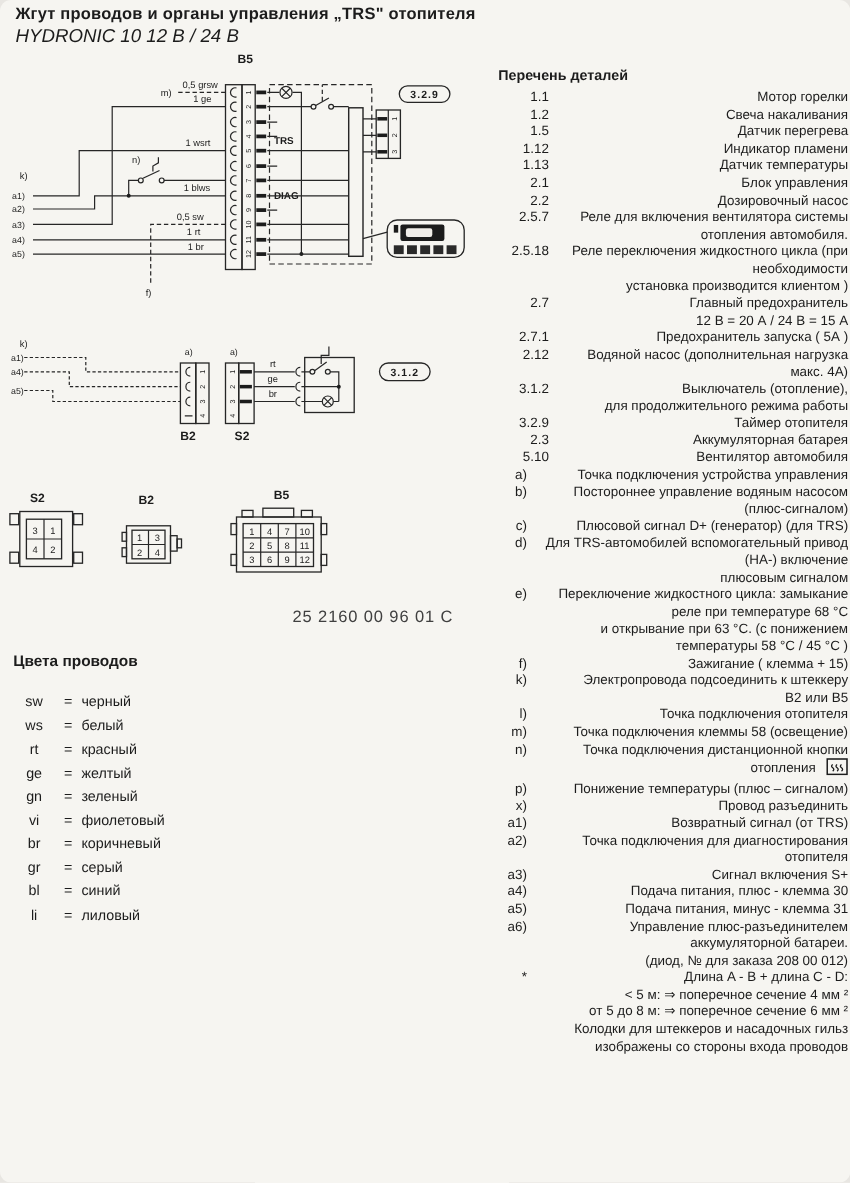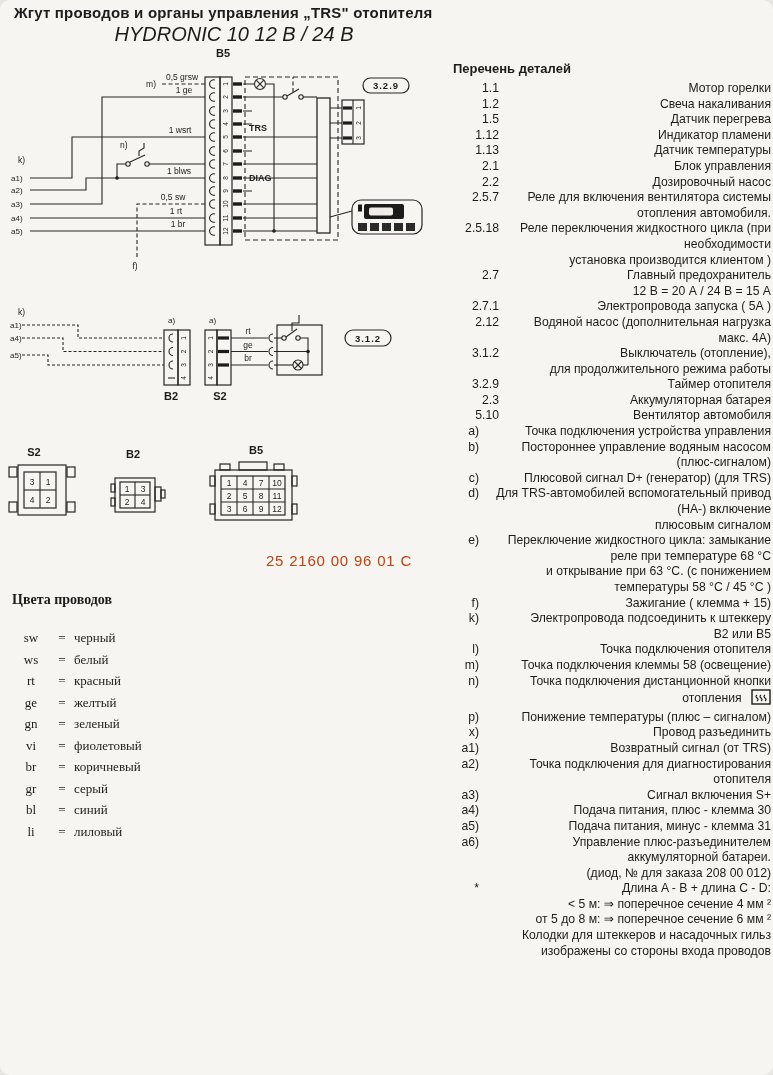--- a/index.html
+++ b/index.html
@@ -1,36 +1,36 @@
 <!DOCTYPE html>
 <html><head>
 <meta charset="utf-8">
 <style>
   html,body{margin:0;padding:0;background:#e8e6e2;}
   .page{position:relative;width:773px;height:1075px;background:#f6f5f1;
         font-family:"Liberation Sans",sans-serif;color:#1c1c1c;overflow:hidden;border-radius:10px;}
   .title-block{position:absolute;left:14px;top:4px;width:440px;}
   .title{font-size:15px;font-weight:700;letter-spacing:.2px;}
-  .subtitle{font-size:20px;font-style:italic;margin-top:2px;text-align:center;}
+  .subtitle{font-size:17px;font-style:italic;margin-top:2px;}
   svg text{fill:#1c1c1c;font-family:"Liberation Sans",sans-serif;}
   .w{stroke:#262626;stroke-width:1.1;fill:none;}
   .wd{stroke:#262626;stroke-width:1.1;fill:none;stroke-dasharray:4 2.5;}
   .dotw{stroke:#262626;stroke-width:1.1;fill:none;stroke-dasharray:3 2;}
   .box{stroke:#262626;stroke-width:1.2;fill:none;}
   .boxd{stroke:#262626;stroke-width:1.1;fill:none;stroke-dasharray:5 3;}
   .bar{fill:#1c1c1c;}
   .lbl{font-size:8.5px;}
   .lbl2{font-size:8px;}
   .pin{font-size:6.5px;}
   .cname{font-size:11px;font-weight:600;}
   .tag{font-size:9.5px;font-weight:600;letter-spacing:1px;}
   .unit{font-size:9px;font-weight:600;}
   .part-number{position:absolute;left:248px;top:552px;width:182px;text-align:center;
-               font-size:15px;letter-spacing:.8px;color:#c2410c;}
-  .wire-colors{position:absolute;left:12px;top:592px;width:220px;font-family:Liberation Serif, serif;}
+               font-size:15px;letter-spacing:.8px;color:#404040;}
+  .wire-colors{position:absolute;left:12px;top:592px;width:220px;}
   .wc-heading{font-size:14px;font-weight:700;margin-bottom:22px;}
   .wc-row{display:flex;font-size:13px;height:21.5px;align-items:baseline;text-align:center;}
   .wc-code{flex:0 0 38px;}
   .wc-eq{flex:0 0 24px;}
   .parts-col{position:absolute;left:453px;top:34px;width:318px;}
   .pl-heading{font-size:13px;font-weight:700;margin-bottom:5px;margin-top:27px;}
   .pl-item{display:flex;font-size:12.2px;line-height:15.6px;text-align:right;}
   .pl-item.gap{}
   .pl-id{flex:0 0 46px;}
   .pl-item.narrow .pl-id{flex:0 0 26px;}
@@ -446,21 +446,21 @@
         </div>
 
         <div class="pl-item">
           <span class="pl-id">2.7</span>
           <span class="pl-text"><span class="txt">Главный предохранитель
 12 В =  20 А / 24 В = 15 А</span></span>
         </div>
 
         <div class="pl-item">
           <span class="pl-id">2.7.1</span>
-          <span class="pl-text"><span class="txt">Электропровода запуска ( 5А )</span></span>
+          <span class="pl-text"><span class="txt">Предохранитель запуска ( 5А )</span></span>
         </div>
 
 
         <div class="pl-item">
           <span class="pl-id">2.12</span>
           <span class="pl-text"><span class="txt">Водяной насос (дополнительная нагрузка
 макс. 4А)</span></span>
         </div>
 
         <div class="pl-item gap">

